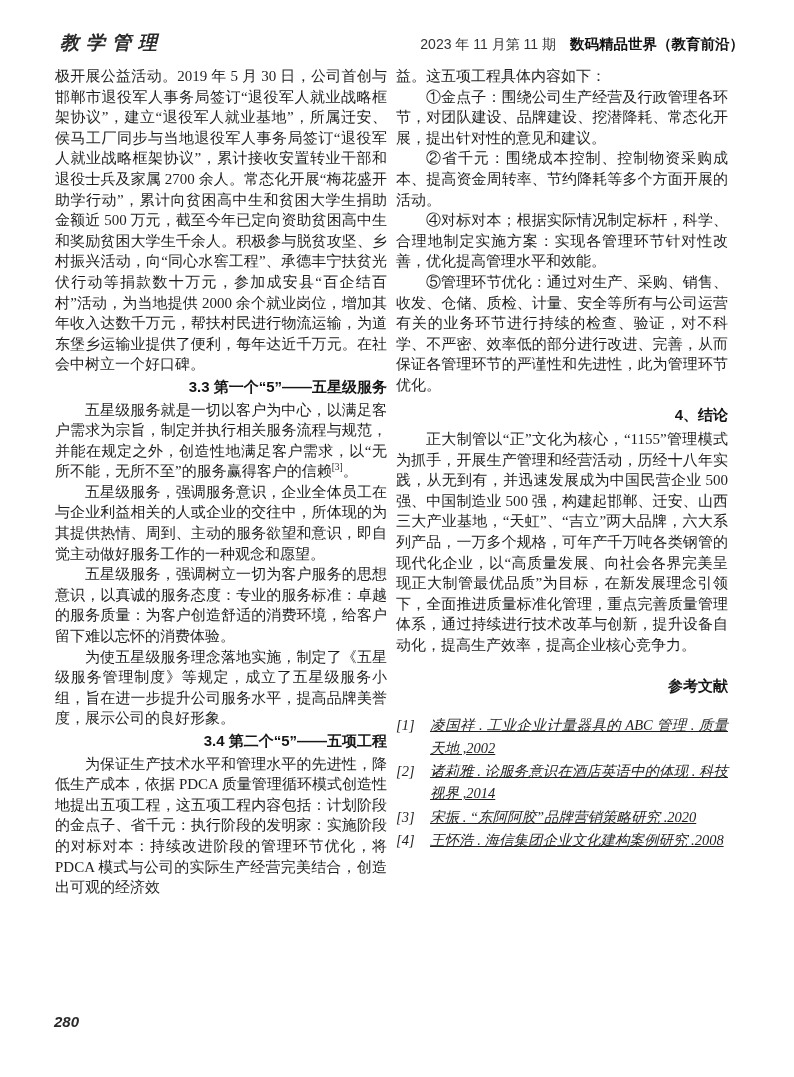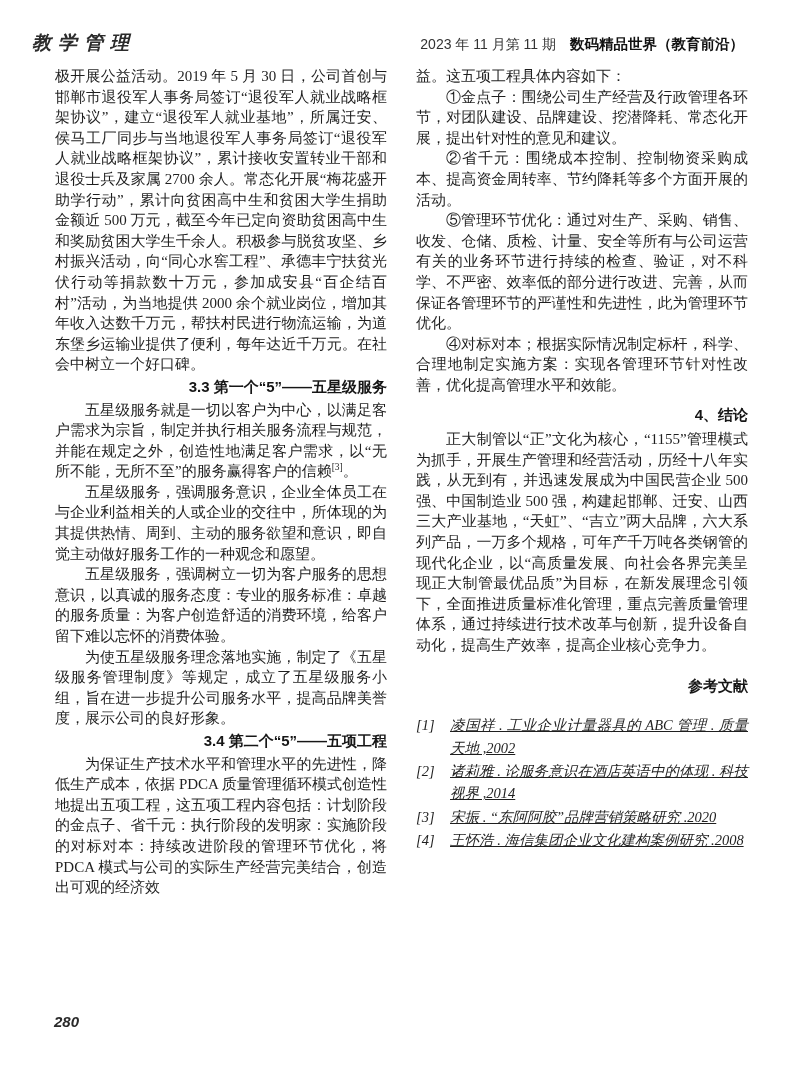--- a/index.html
+++ b/index.html
@@ -8,39 +8,39 @@
     background:#ffffff;
     font-family:"Liberation Serif","DejaVu Serif",serif;
     color:#212121;
     position:relative;
     overflow:hidden;
   }
   .page{position:absolute;inset:0;background:#ffffff;}
 
   
   .header{
-    position:absolute;top:30px;left:32px;right:50px;
+    position:absolute;top:30px;left:60px;right:50px;
     display:flex;justify-content:space-between;align-items:baseline;
   }
   .brand{
     font-family:"Liberation Serif","DejaVu Serif",serif;
     font-style:italic;font-weight:700;
     font-size:19px;letter-spacing:7px;color:#2b2b2b;
   }
   .header-right{
     font-family:"Liberation Sans","DejaVu Sans",sans-serif;
     font-size:14px;color:#333;
     display:flex;align-items:baseline;gap:14px;
   }
   .journal-title{font-weight:700;font-size:14.5px;color:#111;}
 
   
   .columns{
     position:absolute;top:66px;left:55px;
-    display:flex;gap:29px;
+    display:flex;gap:9px;
   }
   .col{
     width:332px;
     font-size:15px;line-height:20.6px;
     text-align:justify;
     color:#1f1f1f;
   }
   .col p{margin:0;text-indent:2em;}
   .col p.no-indent{text-indent:0;}
   sup{font-size:9.5px;line-height:0;}
@@ -89,22 +89,22 @@
       <p>五星级服务，强调树立一切为客户服务的思想意识，以真诚的服务态度：专业的服务标准：卓越的服务质量：为客户创造舒适的消费环境，给客户留下难以忘怀的消费体验。</p>
       <p>为使五星级服务理念落地实施，制定了《五星级服务管理制度》等规定，成立了五星级服务小组，旨在进一步提升公司服务水平，提高品牌美誉度，展示公司的良好形象。</p>
       <h3>3.4 第二个“5”——五项工程</h3>
       <p>为保证生产技术水平和管理水平的先进性，降低生产成本，依据 PDCA 质量管理循环模式创造性地提出五项工程，这五项工程内容包括：计划阶段的金点子、省千元：执行阶段的发明家：实施阶段的对标对本：持续改进阶段的管理环节优化，将 PDCA 模式与公司的实际生产经营完美结合，创造出可观的经济效</p>
     </div>
 
     <div class="col">
       <p class="no-indent">益。这五项工程具体内容如下：</p>
       <p>①金点子：围绕公司生产经营及行政管理各环节，对团队建设、品牌建设、挖潜降耗、常态化开展，提出针对性的意见和建议。</p>
       <p>②省千元：围绕成本控制、控制物资采购成本、提高资金周转率、节约降耗等多个方面开展的活动。</p>
+      <p>④对标对本；根据实际情况制定标杆，科学、合理地制定实施方案：实现各管理环节针对性改善，优化提高管理水平和效能。</p>
       <p>⑤管理环节优化：通过对生产、采购、销售、收发、仓储、质检、计量、安全等所有与公司运营有关的业务环节进行持续的检查、验证，对不科学、不严密、效率低的部分进行改进、完善，从而保证各管理环节的严谨性和先进性，此为管理环节优化。</p>
-      <p>④对标对本；根据实际情况制定标杆，科学、合理地制定实施方案：实现各管理环节针对性改善，优化提高管理水平和效能。</p>
       <h3 class="major">4、结论</h3>
       <p>正大制管以“正”文化为核心，“1155”管理模式为抓手，开展生产管理和经营活动，历经十八年实践，从无到有，并迅速发展成为中国民营企业 500 强、中国制造业 500 强，构建起邯郸、迁安、山西三大产业基地，“天虹”、“吉立”两大品牌，六大系列产品，一万多个规格，可年产千万吨各类钢管的现代化企业，以“高质量发展、向社会各界完美呈现正大制管最优品质”为目标，在新发展理念引领下，全面推进质量标准化管理，重点完善质量管理体系，通过持续进行技术改革与创新，提升设备自动化，提高生产效率，提高企业核心竞争力。</p>
       <h3 class="major refs-title">参考文献</h3>
       <div class="refs">
         <div class="ref-row">
           <span class="ref-num">[1]</span>
           <span class="ref-text">凌国祥 . 工业企业计量器具的 ABC 管理 . 质量天地 ,2002</span>
         </div>
         <div class="ref-row">
           <span class="ref-num">[2]</span>

